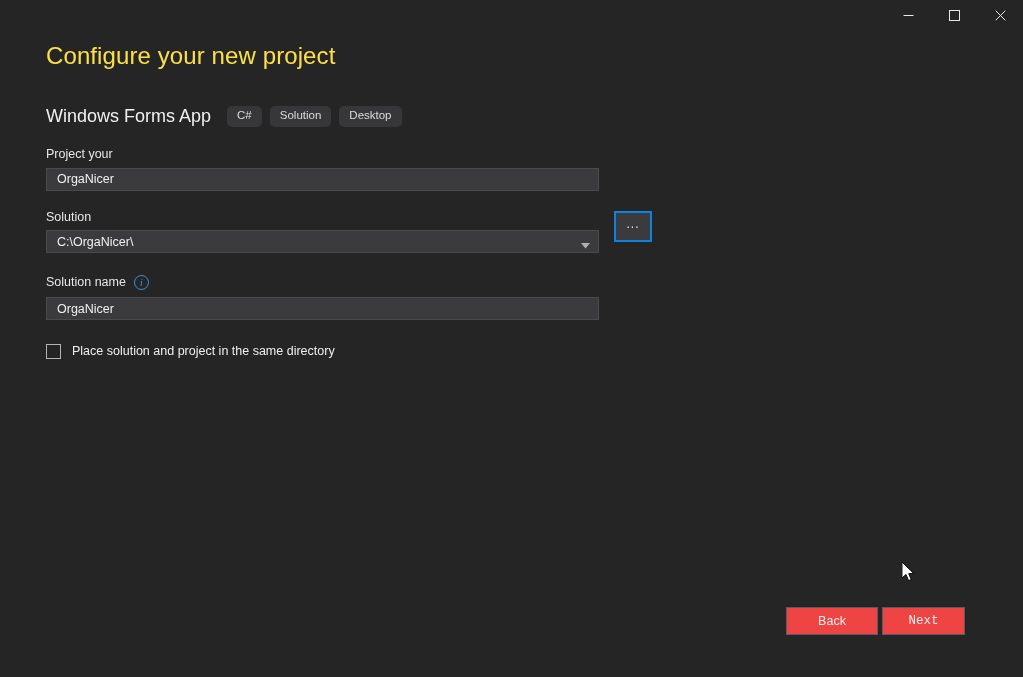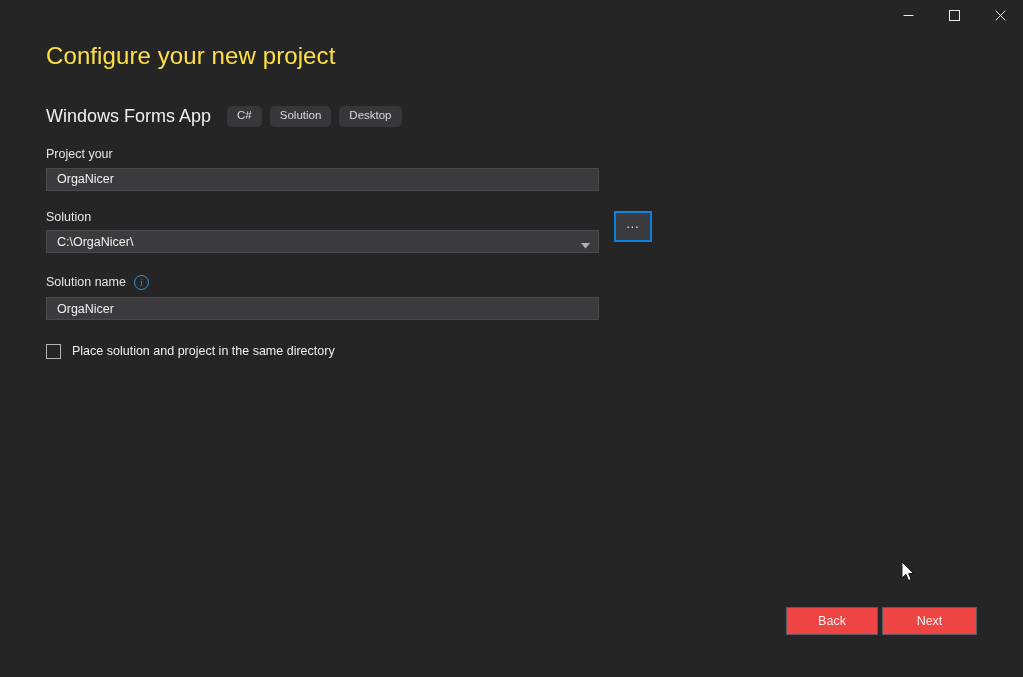--- a/index.html
+++ b/index.html
@@ -193,21 +193,21 @@
     border: 1px solid #5a5a60;
     color: #f0f0f0;
     font-size: 12.5px;
     font-family: "Liberation Sans", sans-serif;
     display: flex;
     align-items: center;
     justify-content: center;
     cursor: default;
   }
   .btn.back { left: 786px; width: 92px; }
-  .btn.next { left: 882px; width: 95px; }
+  .btn.next { left: 882px; width: 83px; font-family: Liberation Mono, monospace; }
 
   
   .cursor {
     position: absolute;
     left: 902px;
     top: 562px;
     width: 14px;
     height: 21px;
     pointer-events: none;
   }

